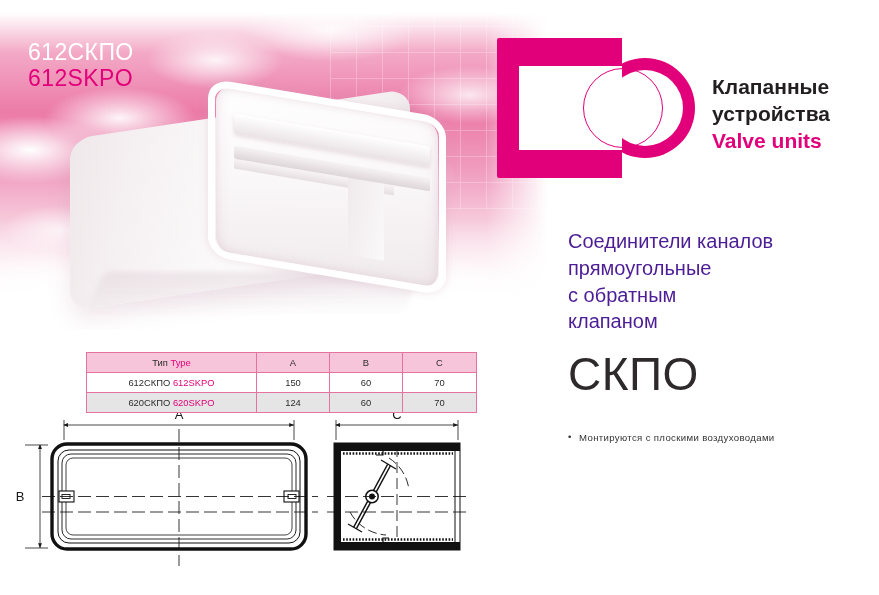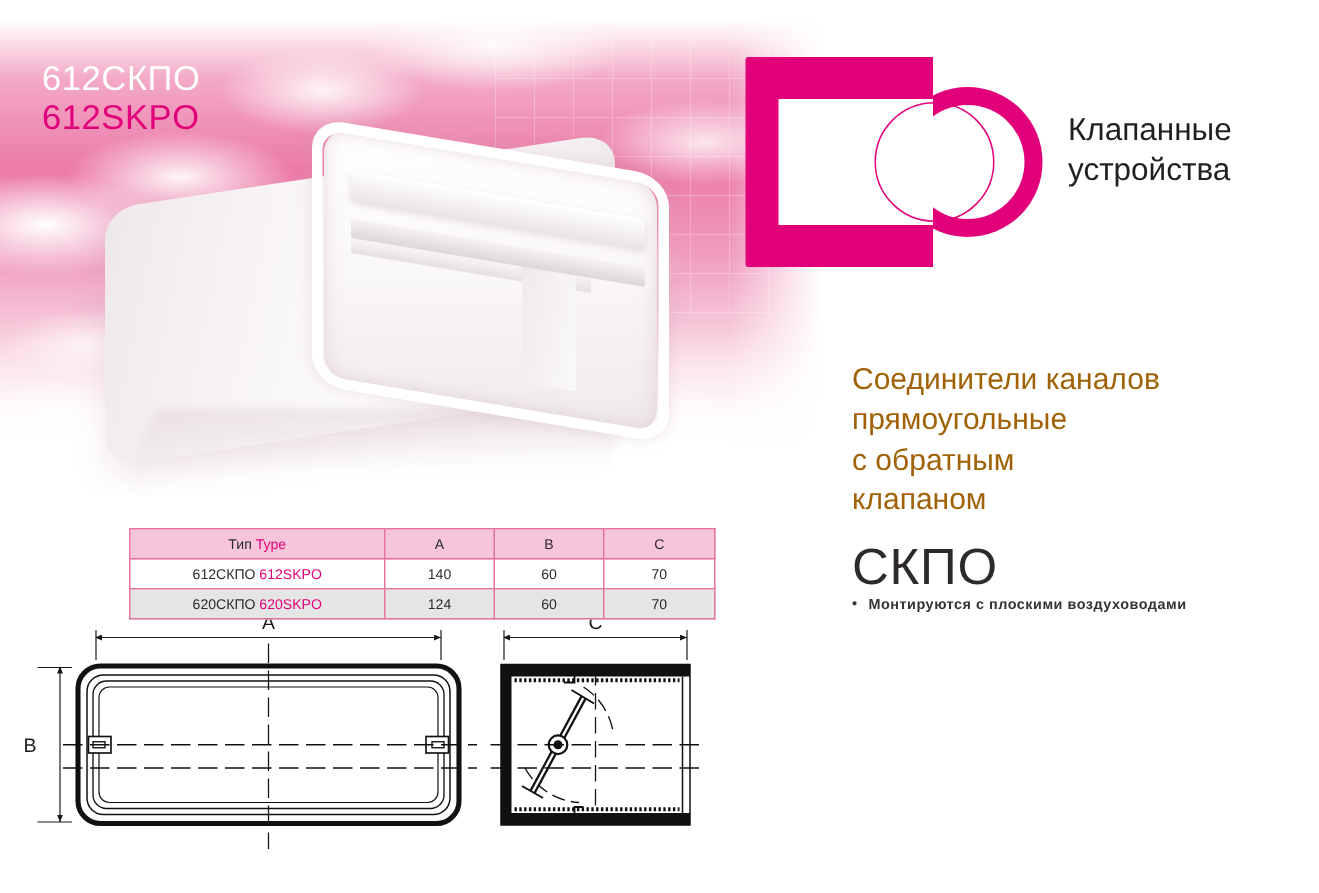--- a/index.html
+++ b/index.html
@@ -56,39 +56,39 @@
     background:linear-gradient(to bottom,#f6f2f3,#ded6da);border-radius:2px;}
   .post{position:absolute;left:300px;top:78px;width:36px;height:84px;transform:skewY(9.5deg);
     background:linear-gradient(100deg,#efe9eb,#fbf9fa);border-radius:2px;}
   .shelf{position:absolute;left:186px;top:74px;width:160px;height:12px;transform:skewY(9.5deg);
     background:linear-gradient(to bottom,#fbf8f9,#e6dfe2);}
   .refl{position:absolute;left:46px;top:176px;width:318px;height:44px;
     background:linear-gradient(to bottom,rgba(226,212,218,.55),rgba(255,255,255,0));
     transform:skewX(-24deg);filter:blur(3px);border-radius:6px;}
 
   
-  #badge{position:absolute;left:497px;top:38px;width:382px;height:140px;z-index:8;}
+  #badge{position:absolute;left:497px;top:38px;width:382px;height:140px;z-index:8;font-weight:bold;}
   .flag{position:absolute;left:0;top:0;width:125px;height:140px;background:#e2007a;
     border-radius:2px 0 0 2px;}
   .notch{position:absolute;left:22px;top:28px;width:103px;height:84px;background:#fff;}
   .lobe{position:absolute;left:98px;top:20px;width:100px;height:100px;border-radius:50%;
     background:#e2007a;}
   .lobe-in{position:absolute;left:110px;top:32px;width:76px;height:76px;border-radius:50%;
     background:#fff;}
   .ring-thin{position:absolute;left:86px;top:30px;width:80px;height:80px;border-radius:50%;
     border:1.4px solid #e2007a;box-sizing:border-box;}
   .btext{position:absolute;left:215px;top:36px;line-height:1.28;}
   .btext .r{font-size:21px;color:#231f20;}
   .btext .e{font-size:21px;color:#e2007a;}
 
   
   #rcol{position:absolute;left:568px;top:228px;width:300px;z-index:7;}
-  #desc{font-size:20px;color:#a16207;line-height:1.34;font-weight:400;margin-top:12px;}
-  #code{font-size:34px;color:#2e2a2c;margin-top:12px;letter-spacing:.5px;font-weight:300;}
-  #feats{margin-top:0;font-weight:bold;}
+  #desc{font-size:20px;color:#4c1d95;line-height:1.34;font-weight:400;}
+  #code{font-size:46px;color:#2e2a2c;margin-top:12px;letter-spacing:.5px;font-weight:300;}
+  #feats{margin-top:31px;}
   .feat{font-size:9.6px;color:#333;letter-spacing:.35px;margin-bottom:7px;
     padding-left:11px;position:relative;}
   .feat:before{content:"•";position:absolute;left:0;top:-1px;color:#333;}
 
   
   #tbl{position:absolute;left:86px;top:352px;width:370px;border-collapse:collapse;z-index:7;
     table-layout:fixed;}
   #tbl td{border:1px solid #e6739f;height:15px;text-align:center;font-size:9.4px;
     color:#2c2c2c;padding:2px;line-height:15px;}
   #tbl .hd td{background:#f7c5d9;}
@@ -128,20 +128,21 @@
 </div>
 
 <div id="badge">
   <div class="flag"></div>
   <div class="lobe"></div>
   <div class="notch"></div>
   <div class="lobe-in"></div>
   <div class="ring-thin"></div>
   <div class="btext">
     <div class="r">Клапанные устройства</div>
+    <div class="e">Valve units</div>
   </div>
 </div>
 
 <div id="rcol">
   <div id="desc">Соединители каналов<br>прямоугольные<br>с обратным<br>клапаном</div>
   <div id="code">СКПО</div>
   <div id="feats">
     <div class="feat">Монтируются с плоскими воздуховодами</div>
   </div>
 </div>
@@ -155,21 +156,21 @@
     </td>
     <td class="c2">A</td>
     <td class="c3">B</td>
     <td class="c4">C</td>
   </tr>
   <tr class="r1">
     <td>
       <span class="tru">612СКПО</span>
       <span class="ten">612SKPO</span>
     </td>
-    <td>140</td>
+    <td>150</td>
     <td>60</td>
     <td>70</td>
   </tr>
   <tr class="r2">
     <td>
       <span class="tru">620СКПО</span>
       <span class="ten">620SKPO</span>
     </td>
     <td>124</td>
     <td>60</td>

